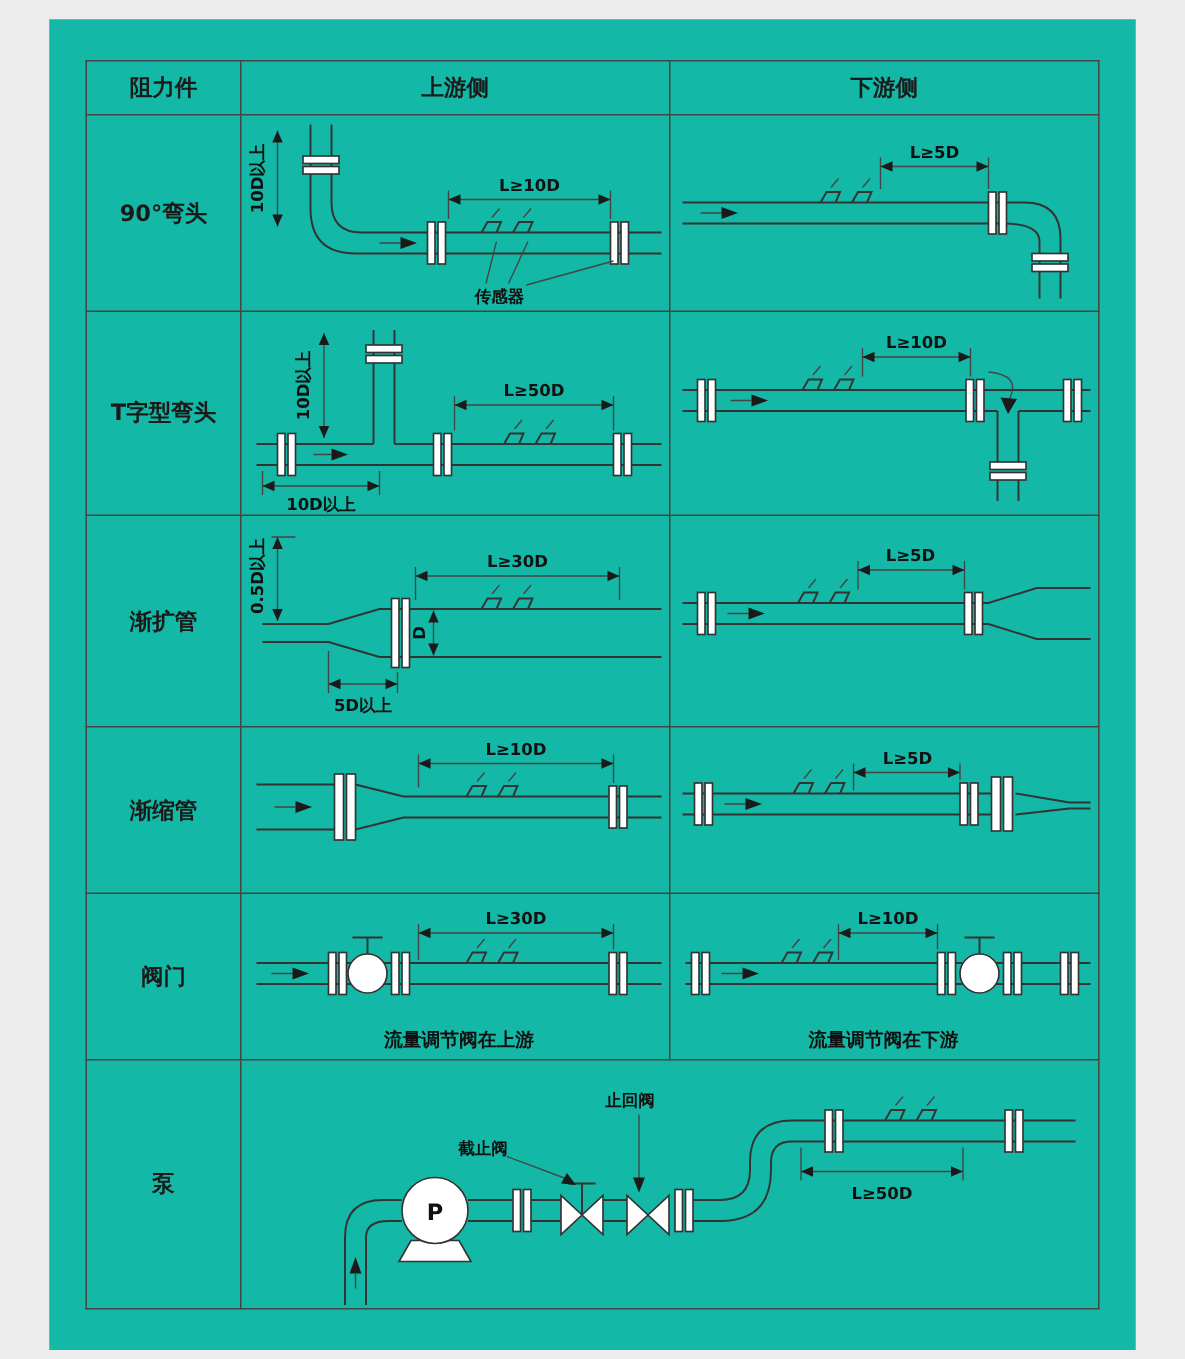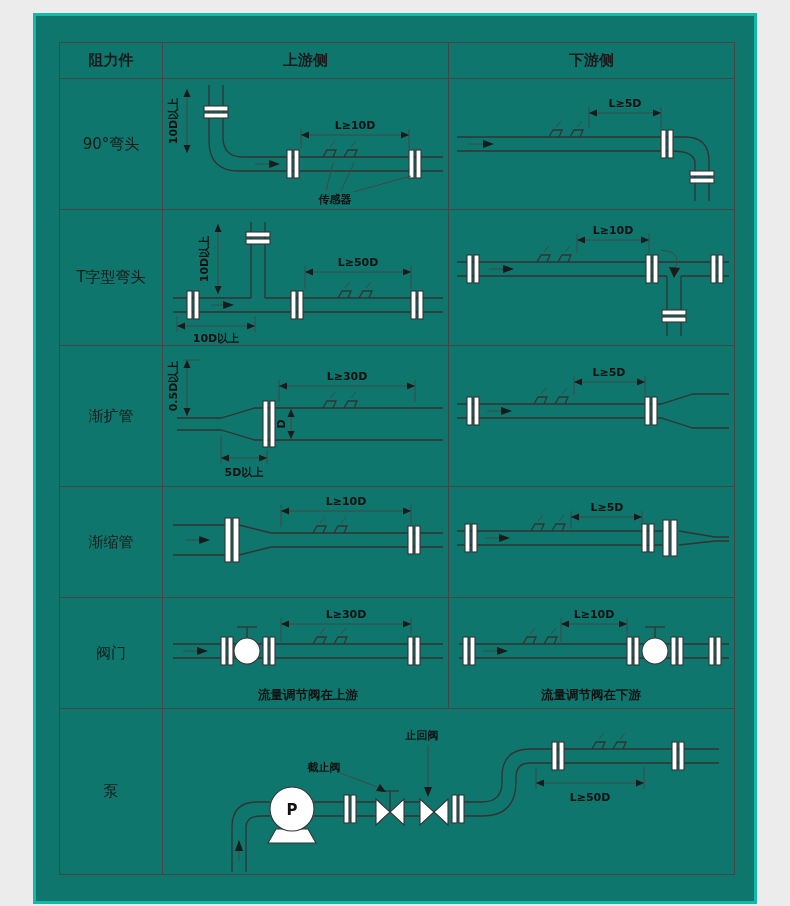--- a/index.html
+++ b/index.html
@@ -1,21 +1,21 @@
 <!DOCTYPE html>
 <html><head>
 <meta charset="utf-8">
 <style>
   * { margin:0; padding:0; box-sizing:border-box; }
   html,body { background:#ececec; font-family:"DejaVu Sans", sans-serif; color:#1a1a1a; }
-  .card { width:724px; margin:13px auto 13px; background:#0f766e; border:3px solid #14b8a6; padding:26px 23px; min-height:878px; }
+  .card { width:724px; margin:13px auto 13px; background:#14b8a6; border:1px solid #14b8a6; padding:26px 23px; min-height:878px; }
   table.spec { border-collapse:collapse; width:100%; table-layout:fixed; }
   .spec th, .spec td { border:1px solid #454545; }
   .spec th { height:36px; font-size:15px; font-weight:bold; text-align:center; }
-  td.lbl { font-size:15px; font-weight:normal; text-align:center; }
+  td.lbl { font-size:15px; font-weight:bold; text-align:center; }
   td.diag { padding:0; vertical-align:middle; }
   svg { display:block; margin:0 auto; }
   .p { stroke:#333; stroke-width:1.3; fill:none; }
   .t { stroke:#444; stroke-width:0.9; fill:none; }
   .f { fill:#fff; stroke:#333; stroke-width:1.1; }
   .a { fill:#1a1a1a; stroke:none; }
   .dt { font-size:11px; font-weight:bold; fill:#111; }
   .cap { font-size:12.5px; font-weight:bold; fill:#111; }
   .pl { font-size:15px; font-weight:bold; fill:#111; }
 </style>

